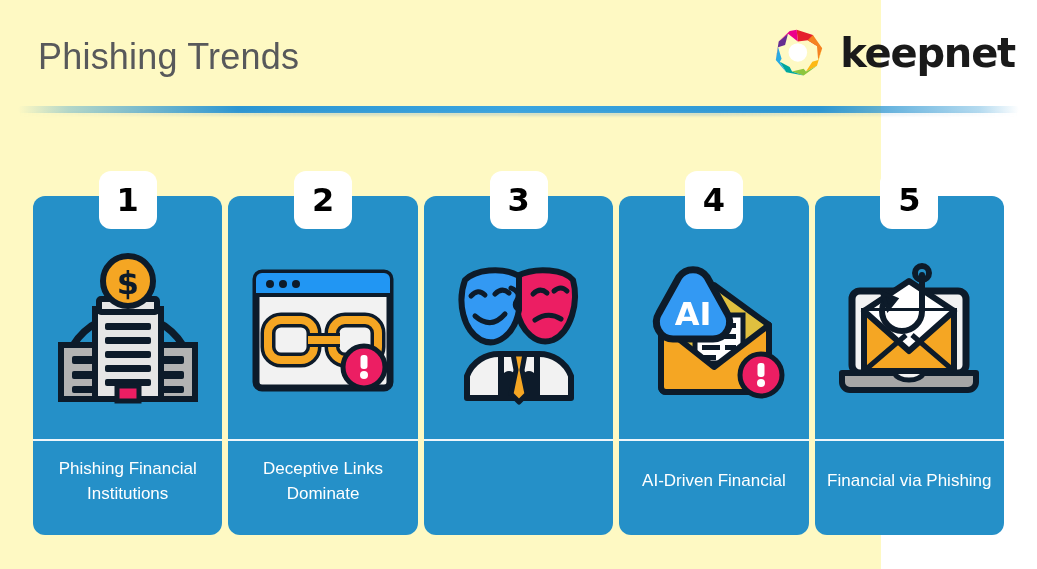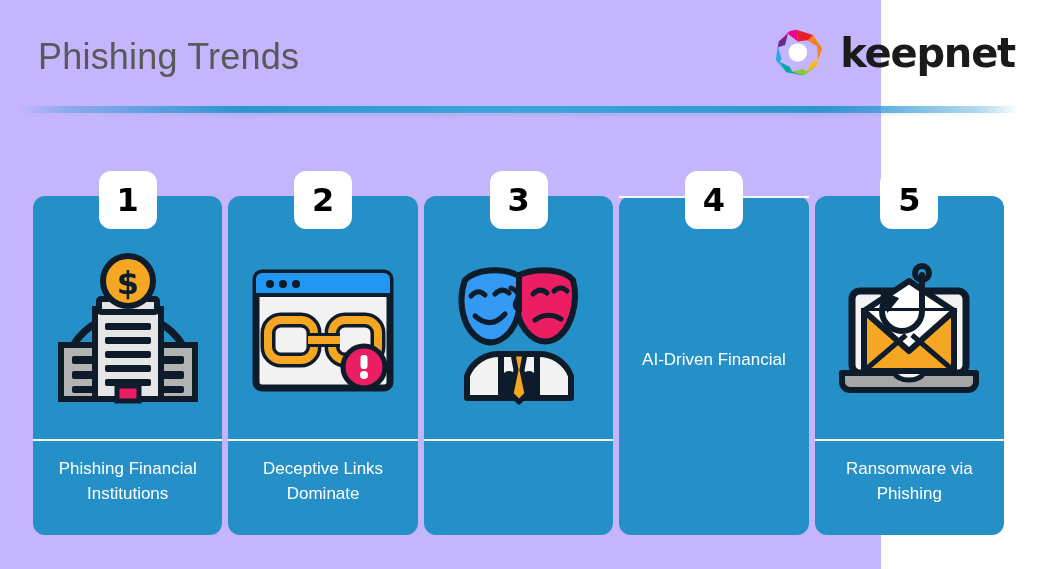--- a/index.html
+++ b/index.html
@@ -9,21 +9,21 @@
     height: 569px;
     background: #ffffff;
     font-family: "Liberation Sans", sans-serif;
     overflow: hidden;
   }
 
   #slide {
     position: relative;
     width: 881px;
     height: 569px;
-    background: #c4b5fd;
+    background: #fef9c3;
   }
 
   
   #header {
     position: absolute;
     left: 0; top: 0;
     width: 1037px;
     height: 110px;
   }
 
@@ -274,20 +274,41 @@
           <path d="M 52 118 q 8 -10 16 0 L 68 140 L 52 140 Z" fill="#0d1b2a"></path>
           <path d="M 88 118 q -8 -10 -16 0 L 72 140 L 88 140 Z" fill="#0d1b2a"></path>
           <path d="M 64 96 L 76 96 L 73 112 L 78 136 L 70 144 L 62 136 L 67 112 Z" fill="#f5a623" stroke="#0d1b2a" stroke-width="5" stroke-linejoin="round"></path>
         </svg>
       </div>
       <div class="card-divider"></div>
     </div>
 
     <div class="card">
       <div class="card-badge">4</div>
+      <div class="card-icon">
+        <svg width="150" height="140" viewBox="0 0 150 140">
+          <path d="M 22 62 L 75 22 L 130 62 L 130 124 a 5 5 0 0 1 -5 5 L 27 129 a 5 5 0 0 1 -5 -5 Z" fill="#e0c03f" stroke="#0d1b2a" stroke-width="6" stroke-linejoin="round"></path>
+          <path d="M 56 52 L 104 52 L 104 100 L 56 100 Z" fill="#ffffff" stroke="#0d1b2a" stroke-width="5"></path>
+          <g fill="#0d1b2a">
+            <rect x="63" y="60" width="14" height="5"></rect>
+            <rect x="82" y="60" width="15" height="5"></rect>
+            <rect x="63" y="71" width="10" height="5"></rect>
+            <rect x="78" y="71" width="19" height="5"></rect>
+            <rect x="63" y="82" width="18" height="5"></rect>
+            <rect x="86" y="82" width="11" height="5"></rect>
+            <rect x="63" y="92" width="14" height="5"></rect>
+          </g>
+          <path d="M 22 62 L 75 104 L 130 62 L 130 124 a 5 5 0 0 1 -5 5 L 27 129 a 5 5 0 0 1 -5 -5 Z" fill="#f5a623" stroke="#0d1b2a" stroke-width="6" stroke-linejoin="round"></path>
+          <path d="M 40 14 a 17 17 0 0 1 28 0 L 88 50 a 17 17 0 0 1 -14 26 L 34 76 a 17 17 0 0 1 -14 -26 Z" fill="#3399f3" stroke="#0d1b2a" stroke-width="7" stroke-linejoin="round"></path>
+          <text x="54" y="62" text-anchor="middle" font-family="DejaVu Sans, sans-serif" font-size="32" font-weight="700" fill="#ffffff">AI</text>
+          <circle cx="122" cy="112" r="21" fill="#ec1e63" stroke="#0d1b2a" stroke-width="5"></circle>
+          <rect x="118.5" y="100" width="7" height="14" rx="3" fill="#ffffff"></rect>
+          <circle cx="122" cy="120" r="4" fill="#ffffff"></circle>
+        </svg>
+      </div>
       <div class="card-divider"></div>
       <div class="card-label">AI-Driven Financial</div>
     </div>
 
     <div class="card">
       <div class="card-badge">5</div>
       <div class="card-icon">
         <svg width="150" height="140" viewBox="0 0 150 140">
           <rect x="18" y="28" width="114" height="82" rx="8" fill="#f2f2f2" stroke="#0d1b2a" stroke-width="7"></rect>
           <path d="M 8 110 L 142 110 a 0 0 0 0 1 0 0 v 9 a 8 8 0 0 1 -8 8 L 16 127 a 8 8 0 0 1 -8 -8 Z" fill="#a6a6a6" stroke="#0d1b2a" stroke-width="6" stroke-linejoin="round"></path>
@@ -297,17 +318,17 @@
           <path d="M 30 48 L 75 88 L 120 48" fill="#ffffff" stroke="#0d1b2a" stroke-width="6" stroke-linejoin="round" stroke-linecap="round"></path>
           <path d="M 30 108 L 72 72 M 120 108 L 78 72" stroke="#0d1b2a" stroke-width="5" fill="none"></path>
           <g stroke="#0d1b2a" stroke-width="6" fill="none" stroke-linecap="round">
             <path d="M 88 12 L 88 48 a 20 20 0 0 1 -40 0 a 20 20 0 0 1 6 -14"></path>
             <path d="M 54 46 L 48 30 L 62 36 Z" fill="#0d1b2a" stroke-width="4"></path>
           </g>
           <circle cx="88" cy="10" r="7" fill="none" stroke="#0d1b2a" stroke-width="6"></circle>
         </svg>
       </div>
       <div class="card-divider"></div>
-      <div class="card-label">Ransomware via Phishing</div>
+      <div class="card-label">Financial via Phishing</div>
     </div>
 
   </div>
 </div>
 
 </body></html>

